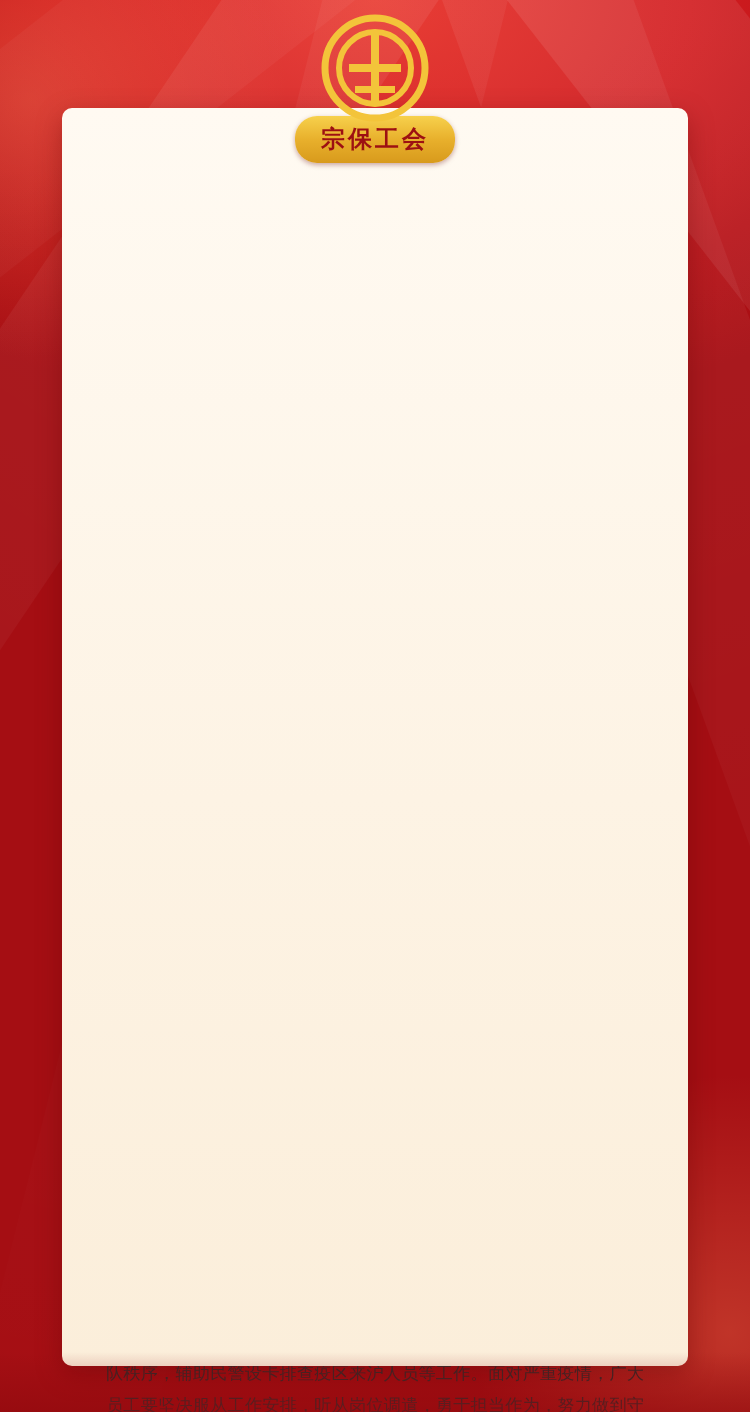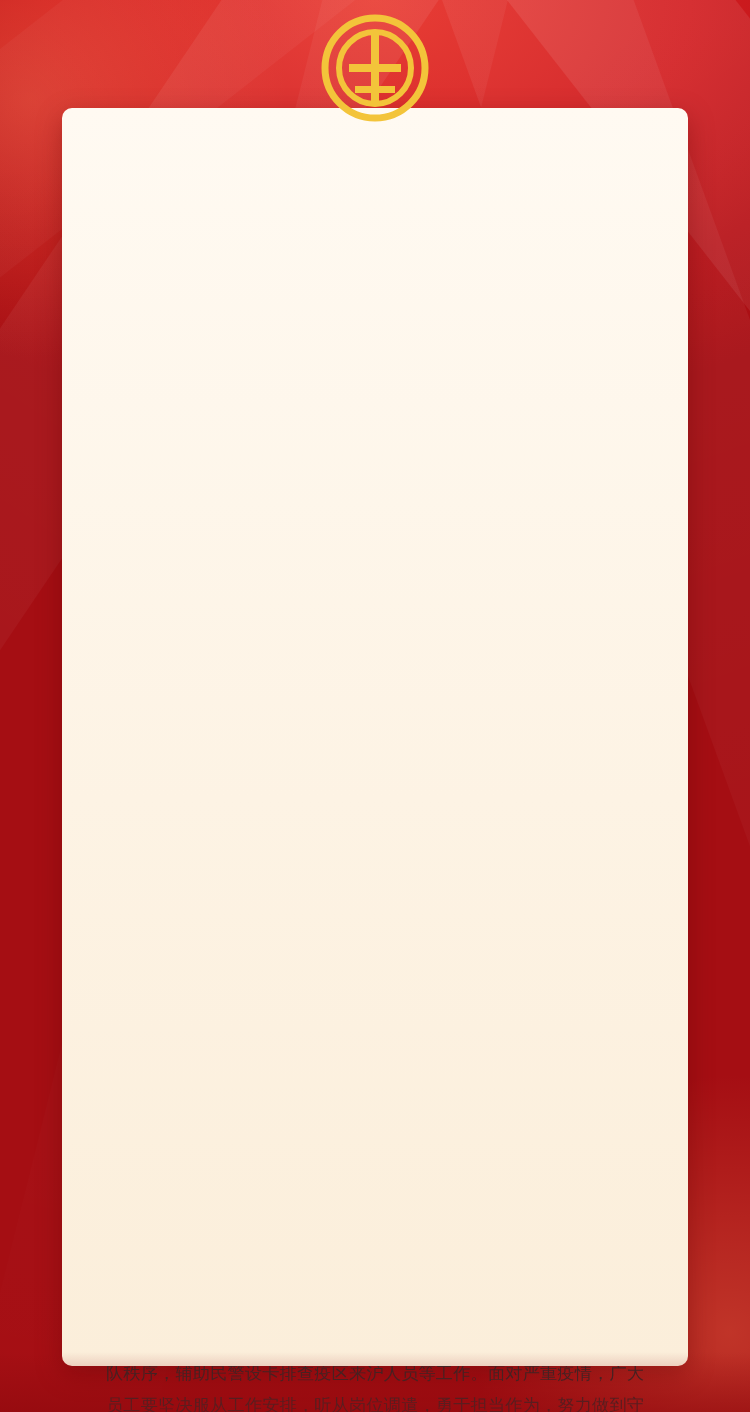--- a/index.html
+++ b/index.html
@@ -167,20 +167,21 @@
   <div class="emblem-wrap">
     <div class="emblem">
       <svg width="108" height="108" viewBox="0 0 108 108" aria-hidden="true">
         <circle cx="54" cy="54" r="50" fill="none" stroke="#f3c43a" stroke-width="7"></circle>
         <circle cx="54" cy="54" r="36" fill="none" stroke="#f3c43a" stroke-width="6"></circle>
         <rect x="50" y="18" width="8" height="72" fill="#f3c43a"></rect>
         <rect x="28" y="50" width="52" height="8" fill="#f3c43a"></rect>
         <rect x="34" y="72" width="40" height="7" fill="#f3c43a"></rect>
       </svg>
     </div>
+    <div class="badge">宗保工会</div>
   </div>
 
   <div class="card-inner" style="position:absolute; left:62px; top:108px; width:626px; height:1258px;">
     <div class="headline">众志成城 防控疫情</div>
     <div class="subheadline">——致公司全体员工的倡议书</div>
     <div class="salutation">公司全体员工：</div>
 
     <div class="body-text">
       <p>当前，全国各地发生新型冠状病毒感染的肺炎疫情，疫情防控工作进入关键时期。疫情就是命令，防控就是责任。为充分发挥全体员工联防联控的作用，共筑抗击疫情新长城，维护全体员工的身体健康和生命安全，坚决打赢疫情防控阻击战，公司向全体员工发出如下倡议：</p>
       <p>一、高度重视疫情防控。广大员工要及时了解疫情相关信息，学习健康防病知识，正确对待新型冠状病毒感染的肺炎疫情。相信科学，相信医学，坚定疫病可防、可控、可治的信念。要通过权威部门、主流媒体和政府机构获得疫情防控信息措施要求，通过关注官方网站、微信公众号、手机短信等形式获取疫情相关知识，自觉做到，不信谣、不传谣，不散布虚假信息，共同做好疫情防控工作。</p>

